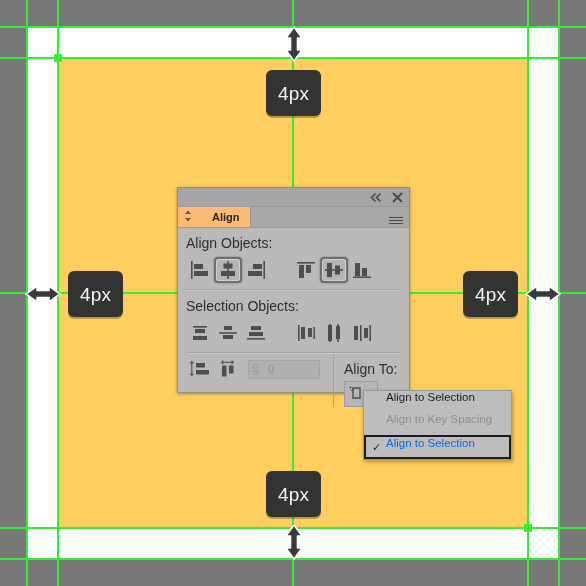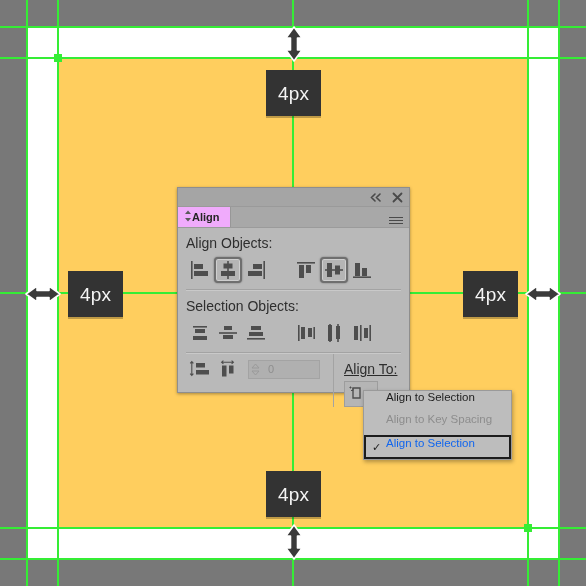--- a/index.html
+++ b/index.html
@@ -18,21 +18,21 @@
   .guide{position:absolute;background:#35ed35;}
   .guide.v{width:2px;}
   .guide.h{height:2px;}
   .anchor{position:absolute;width:8px;height:8px;background:#35ed35;}
 
   
   .badge{
     position:absolute;
     background:#333333;
     color:#f4f4f4;
-    border-radius:0;
+    border-radius:6px;
     font-size:19px;
     line-height:1;
     display:flex;align-items:center;justify-content:center;
     box-shadow:0 2px 0 rgba(0,0,0,.25);
     letter-spacing:.2px;
   }
 
   
   .arrow{position:absolute;}
 
@@ -50,21 +50,21 @@
     display:flex;align-items:center;justify-content:flex-end;
     padding-right:6px;gap:9px;
     border-bottom:1px solid #9a9a9a;
   }
   .tb-icon{width:12px;height:12px;display:flex;align-items:center;justify-content:center;color:#4a4a4a;}
   .panel-tabrow{
     height:20px;background:#a8a8a8;display:flex;align-items:stretch;
     border-bottom:1px solid #9b9b9b;
   }
   .tab-active{
-    background:#f0abfc;display:flex;align-items:center;gap:0;
+    background:#fdba74;display:flex;align-items:center;gap:20px;
     padding:0 10px 0 6px;border-right:1px solid #979797;
     font-weight:bold;font-size:11px;color:#262626;
   }
   .tab-spring{flex:1;}
   .hamburger{width:26px;display:flex;align-items:center;justify-content:center;}
   .hamburger span{display:block;width:14px;height:1px;background:#4a4a4a;box-shadow:0 3px 0 #4a4a4a,0 6px 0 #4a4a4a;}
 
   .section-label{padding:7px 0 4px 8px;font-size:14px;color:#2e2e2e;}
   .icon-row{display:flex;align-items:center;padding:0 8px;height:30px;}
   .icon-btn{
@@ -74,21 +74,21 @@
   .icon-btn.pressed{
     border:2px solid #6f6f6f;border-radius:4px;
     box-shadow:inset 0 0 0 1px #cfcfcf, 0 0 2px rgba(0,0,0,.4);
     background:#b5b5b5;
   }
   .gap-md{width:22px;}
   .divider{height:1px;background:#a3a3a3;border-bottom:1px solid #c9c9c9;margin:4px 8px 0 8px;}
 
   .bottom-area{display:flex;padding:0 8px;}
   .ds-left{flex:1;}
-  .ds-right{width:68px;border-left:1px solid #a3a3a3;padding-left:10px;box-sizing:border-box;text-decoration:underline;}
+  .ds-right{width:68px;border-left:1px solid #a3a3a3;padding-left:10px;box-sizing:border-box;}
   .stepper{
     display:flex;align-items:center;background:#b0b0b0;border:1px solid #a3a3a3;
     width:72px;height:19px;margin-left:6px;box-sizing:border-box;
   }
   .stepper-arrows{width:13px;display:flex;flex-direction:column;align-items:center;justify-content:center;gap:1px;color:#9a9a9a;}
   .stepper-val{flex:1;padding-left:6px;color:#8e8e8e;font-size:11px;}
   .alignto-btn{
     width:34px;height:26px;background:#b5b5b5;border:1px solid #9d9d9d;
     display:flex;align-items:center;justify-content:center;gap:1px;
     box-sizing:border-box;

